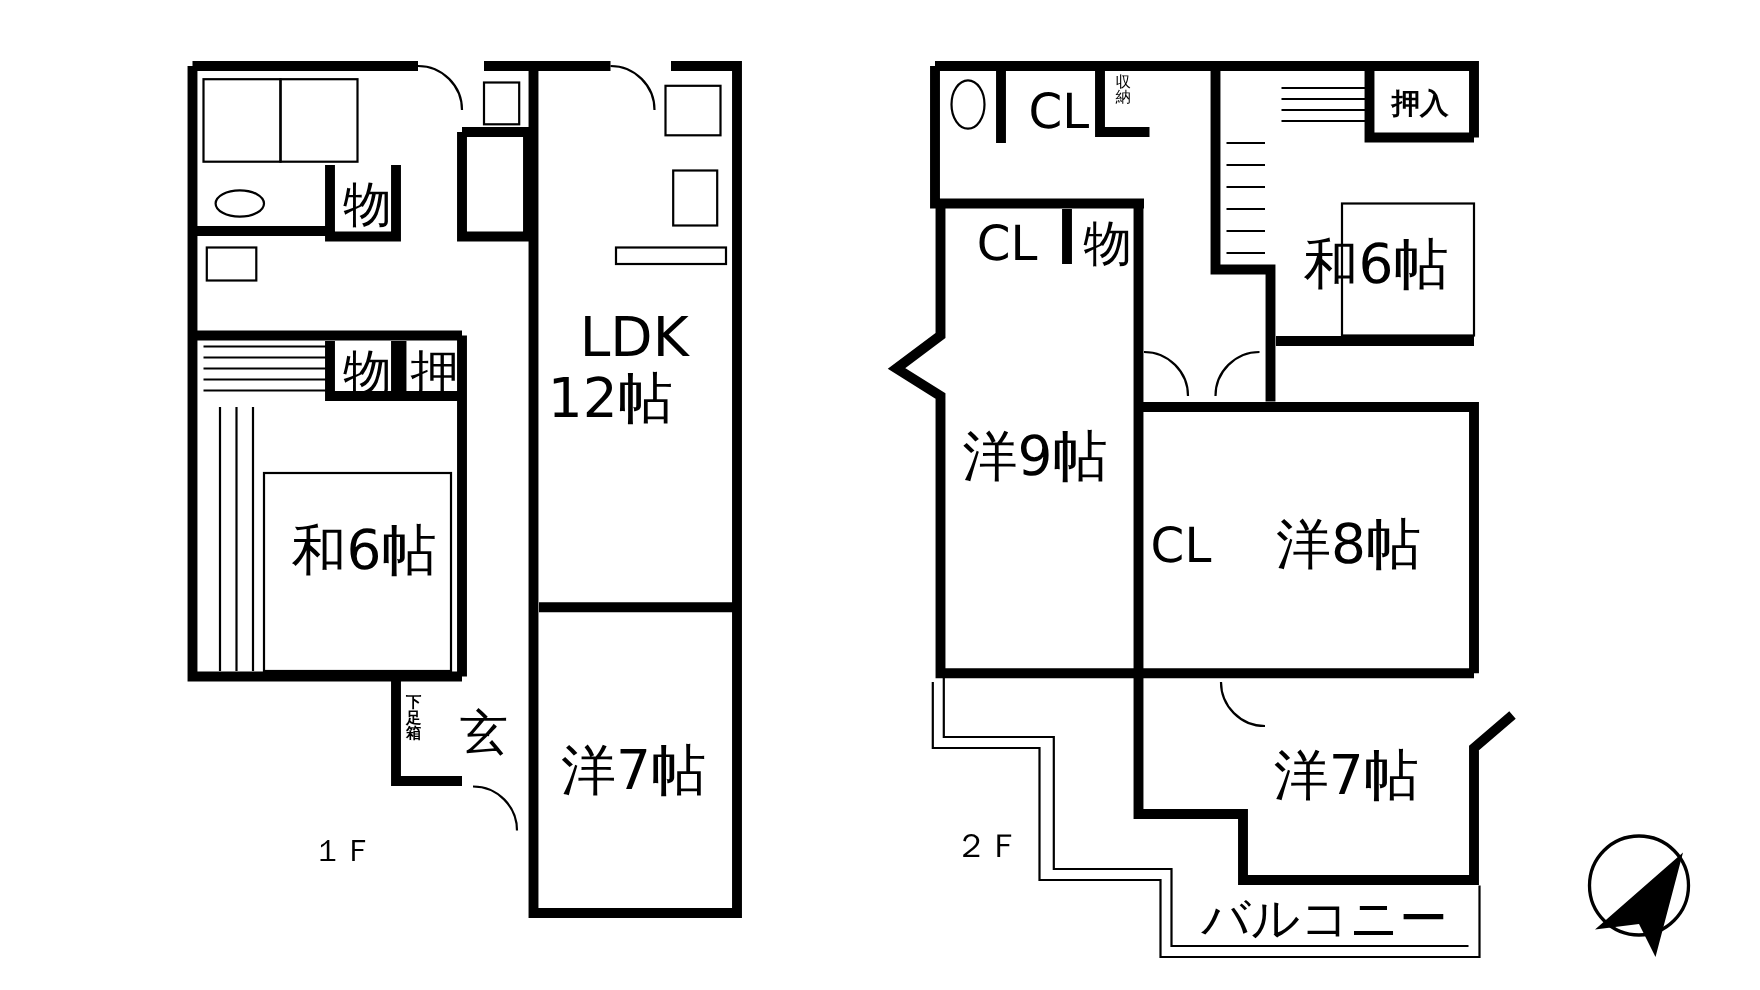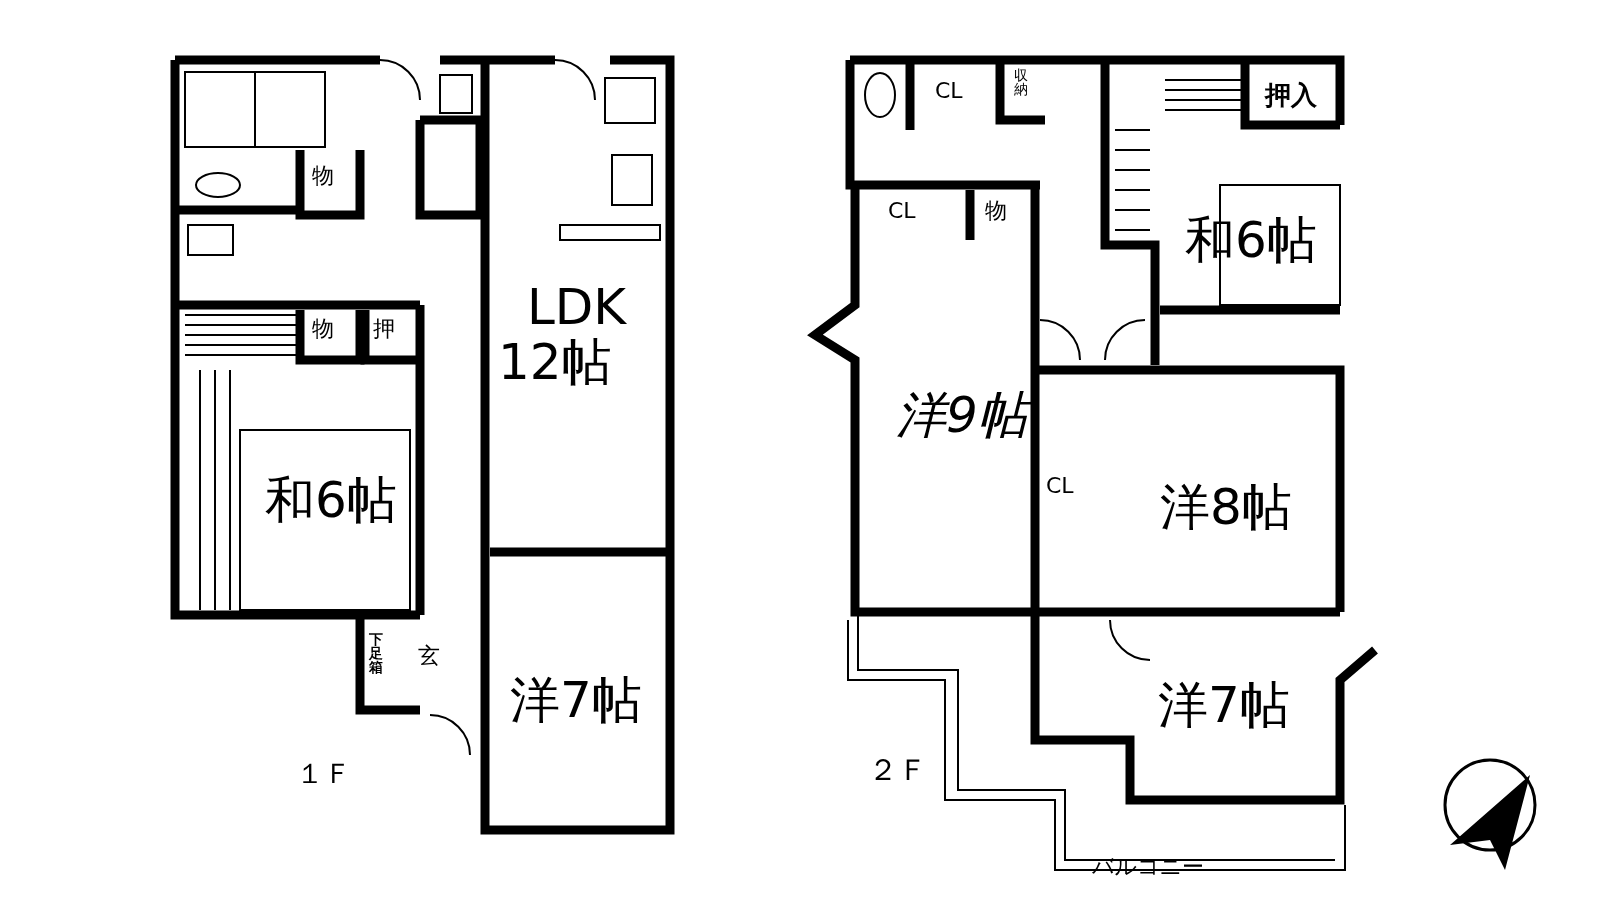--- a/index.html
+++ b/index.html
@@ -1,20 +1,20 @@
 <!DOCTYPE html>
 <html><head>
 <meta charset="utf-8">
 <style>
   html,body{margin:0;padding:0;background:#fff;}
   body{width:1600px;height:900px;position:relative;overflow:hidden;font-family:"DejaVu Sans",sans-serif;}
   svg{position:absolute;left:0;top:0;}
   .lbl{position:absolute;color:#000;white-space:nowrap;line-height:1;}
   .big{font-size:50px;}
-  .mid{font-size:22px;}
+  .mid{font-size:44px;}
   .sm{font-size:22px;}
   .xs{font-size:14px;}
 </style>
 </head>
 <body>
 
 <svg width="1600" height="900" stroke="#000" fill="none">
 
   <g stroke-width="9">
     <polyline points="175,60 175,615 420,615"></polyline>
@@ -97,26 +97,26 @@
 
 <div class="lbl big" style="left:527px;top:282px;">LDK</div>
 <div class="lbl big" style="left:498px;top:337px;">12帖</div>
 <div class="lbl big" style="left:265px;top:475px;">和6帖</div>
 <div class="lbl big" style="left:510px;top:675px;">洋7帖</div>
 <div class="lbl mid" style="left:418px;top:645px;">玄</div>
 <div class="lbl mid" style="left:312px;top:165px;">物</div>
 <div class="lbl mid" style="left:312px;top:318px;">物</div>
 <div class="lbl mid" style="left:373px;top:318px;">押</div>
 <div class="lbl xs" style="left:369px;top:632px;width:14px;white-space:normal;word-break:break-all;font-weight:bold;">下足箱</div>
-<div class="lbl sm" style="left:296px;top:760px;font-size:28px;">１Ｆ</div>
+<div class="lbl sm" style="left:284px;top:760px;font-size:28px;">１Ｆ</div>
 
 <div class="lbl mid" style="left:935px;top:80px;">CL</div>
 <div class="lbl xs" style="left:1014px;top:68px;width:14px;white-space:normal;">収納</div>
 <div class="lbl sm" style="left:1265px;top:82px;font-size:26px;font-weight:bold;">押入</div>
 <div class="lbl mid" style="left:888px;top:200px;">CL</div>
 <div class="lbl mid" style="left:985px;top:200px;">物</div>
 <div class="lbl big" style="left:1185px;top:215px;">和6帖</div>
-<div class="lbl big" style="left:896px;top:390px;font-style:italic;">洋9帖</div>
+<div class="lbl big" style="left:875px;top:390px;">洋9帖</div>
 <div class="lbl mid" style="left:1046px;top:475px;">CL</div>
-<div class="lbl big" style="left:1160px;top:482px;">洋8帖</div>
+<div class="lbl big" style="left:1160px;top:470px;">洋8帖</div>
 <div class="lbl big" style="left:1158px;top:680px;">洋7帖</div>
-<div class="lbl mid" style="left:1092px;top:856px;">バルコニー</div>
+<div class="lbl mid" style="left:1092px;top:814px;">バルコニー</div>
 <div class="lbl sm" style="left:868px;top:755px;font-size:30px;">２Ｆ</div>
 
 </body></html>

